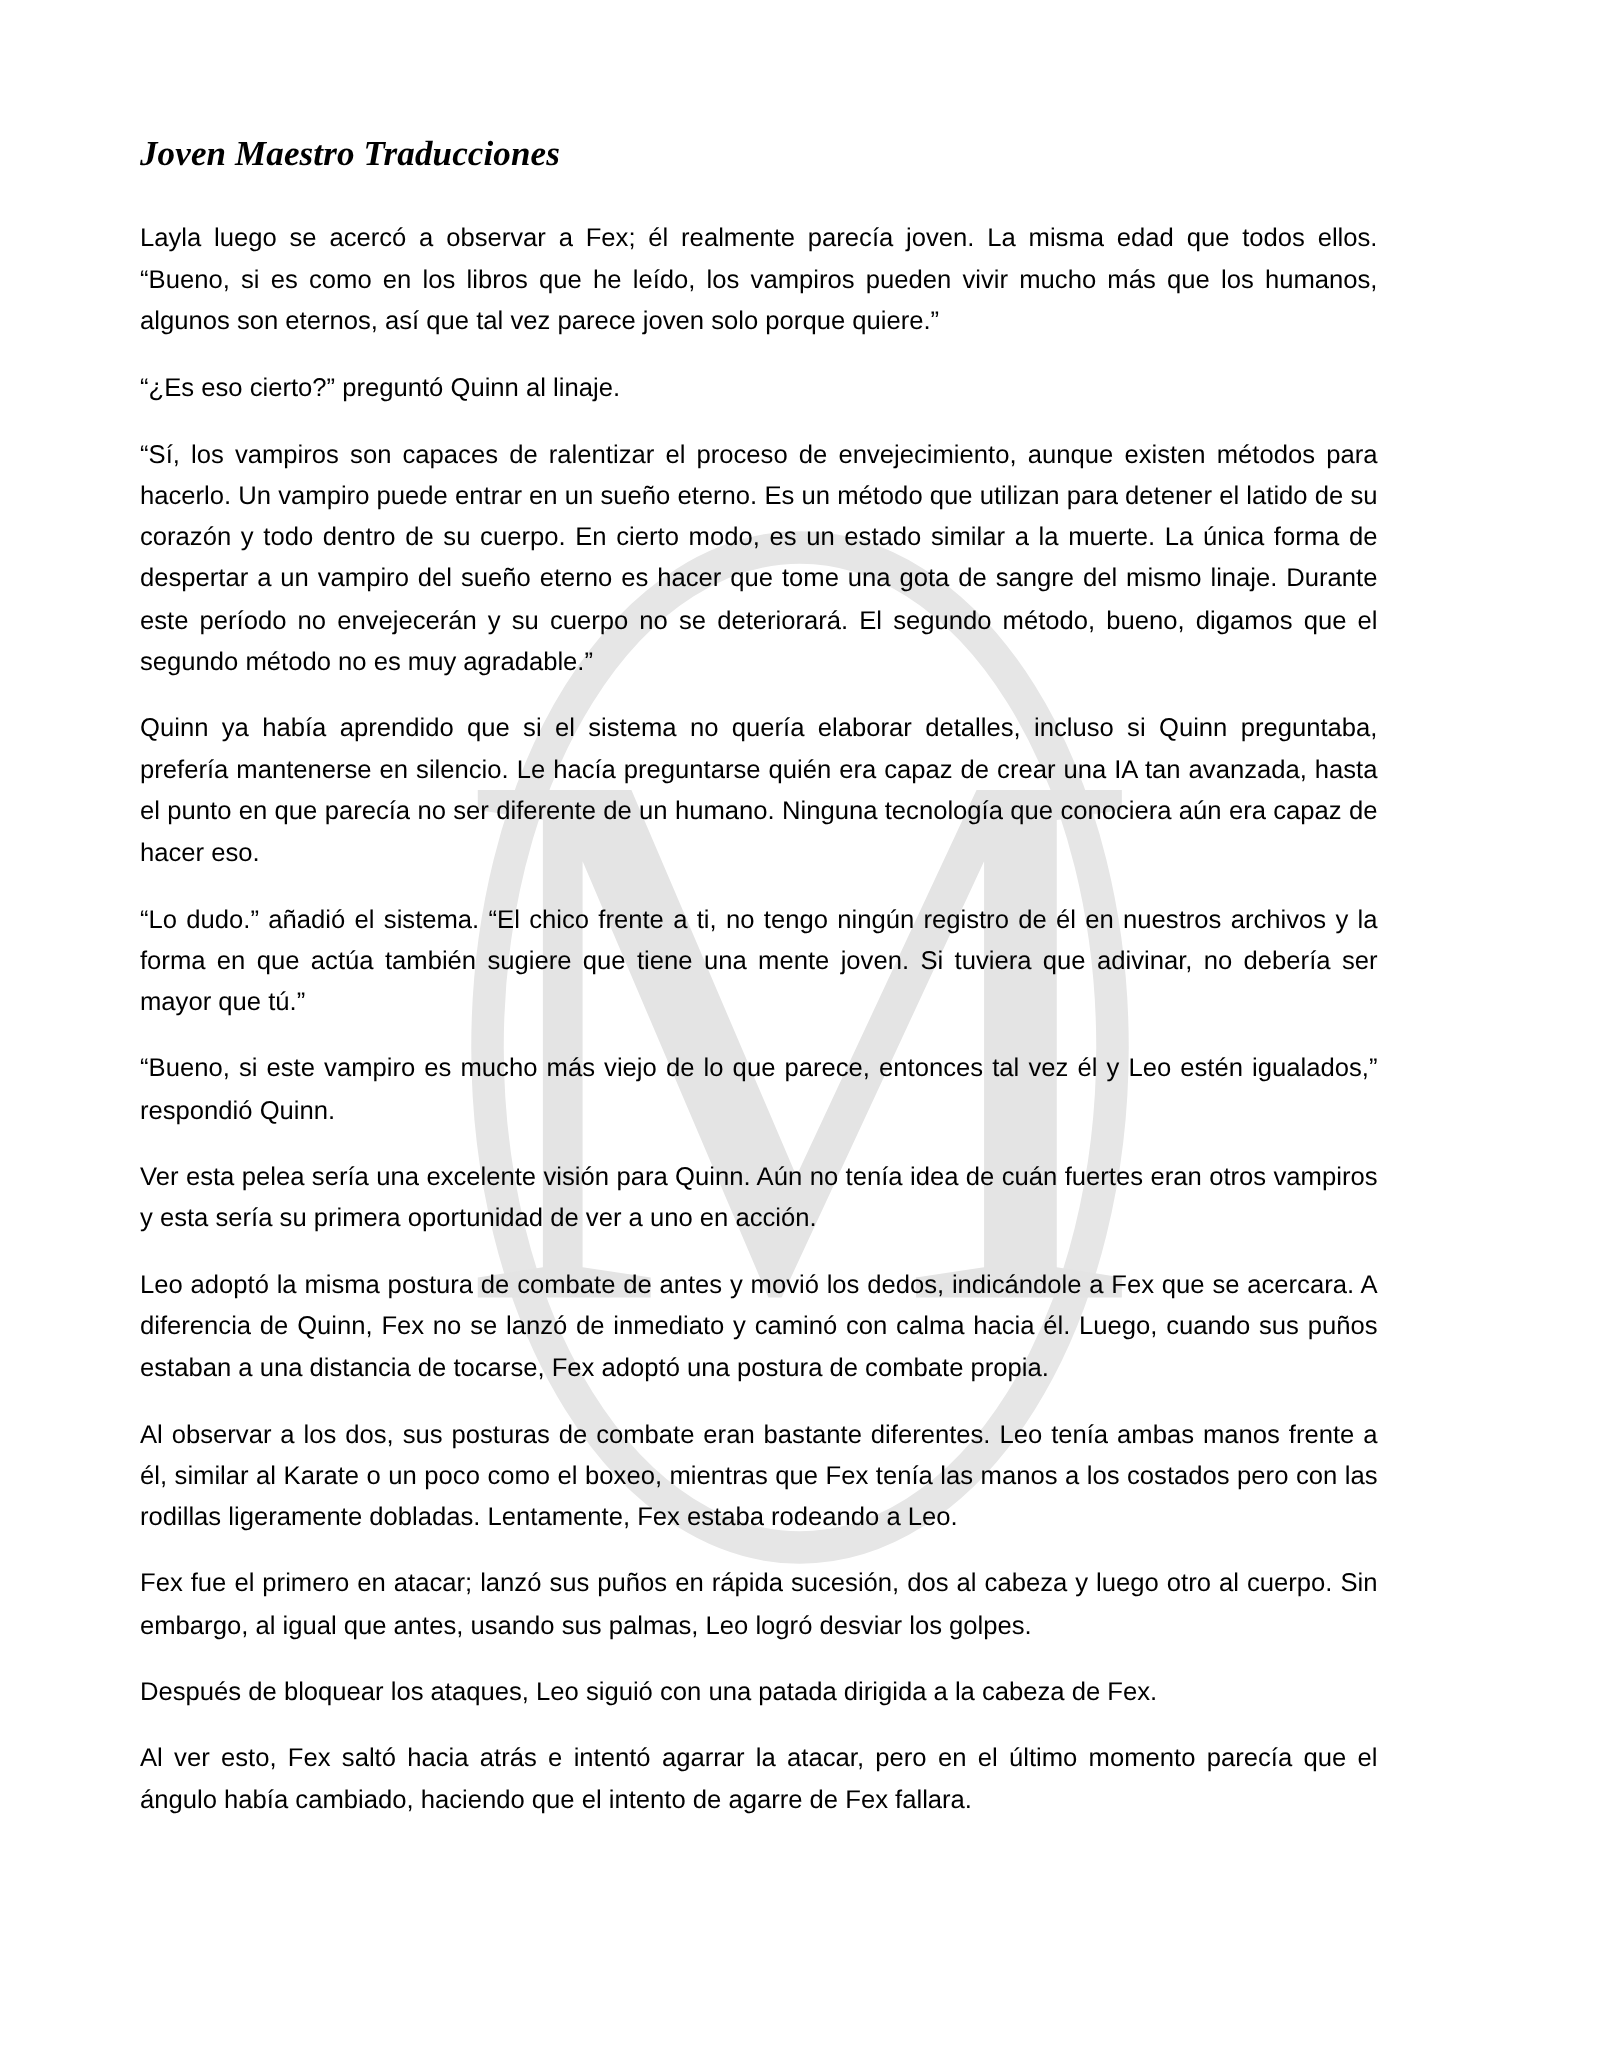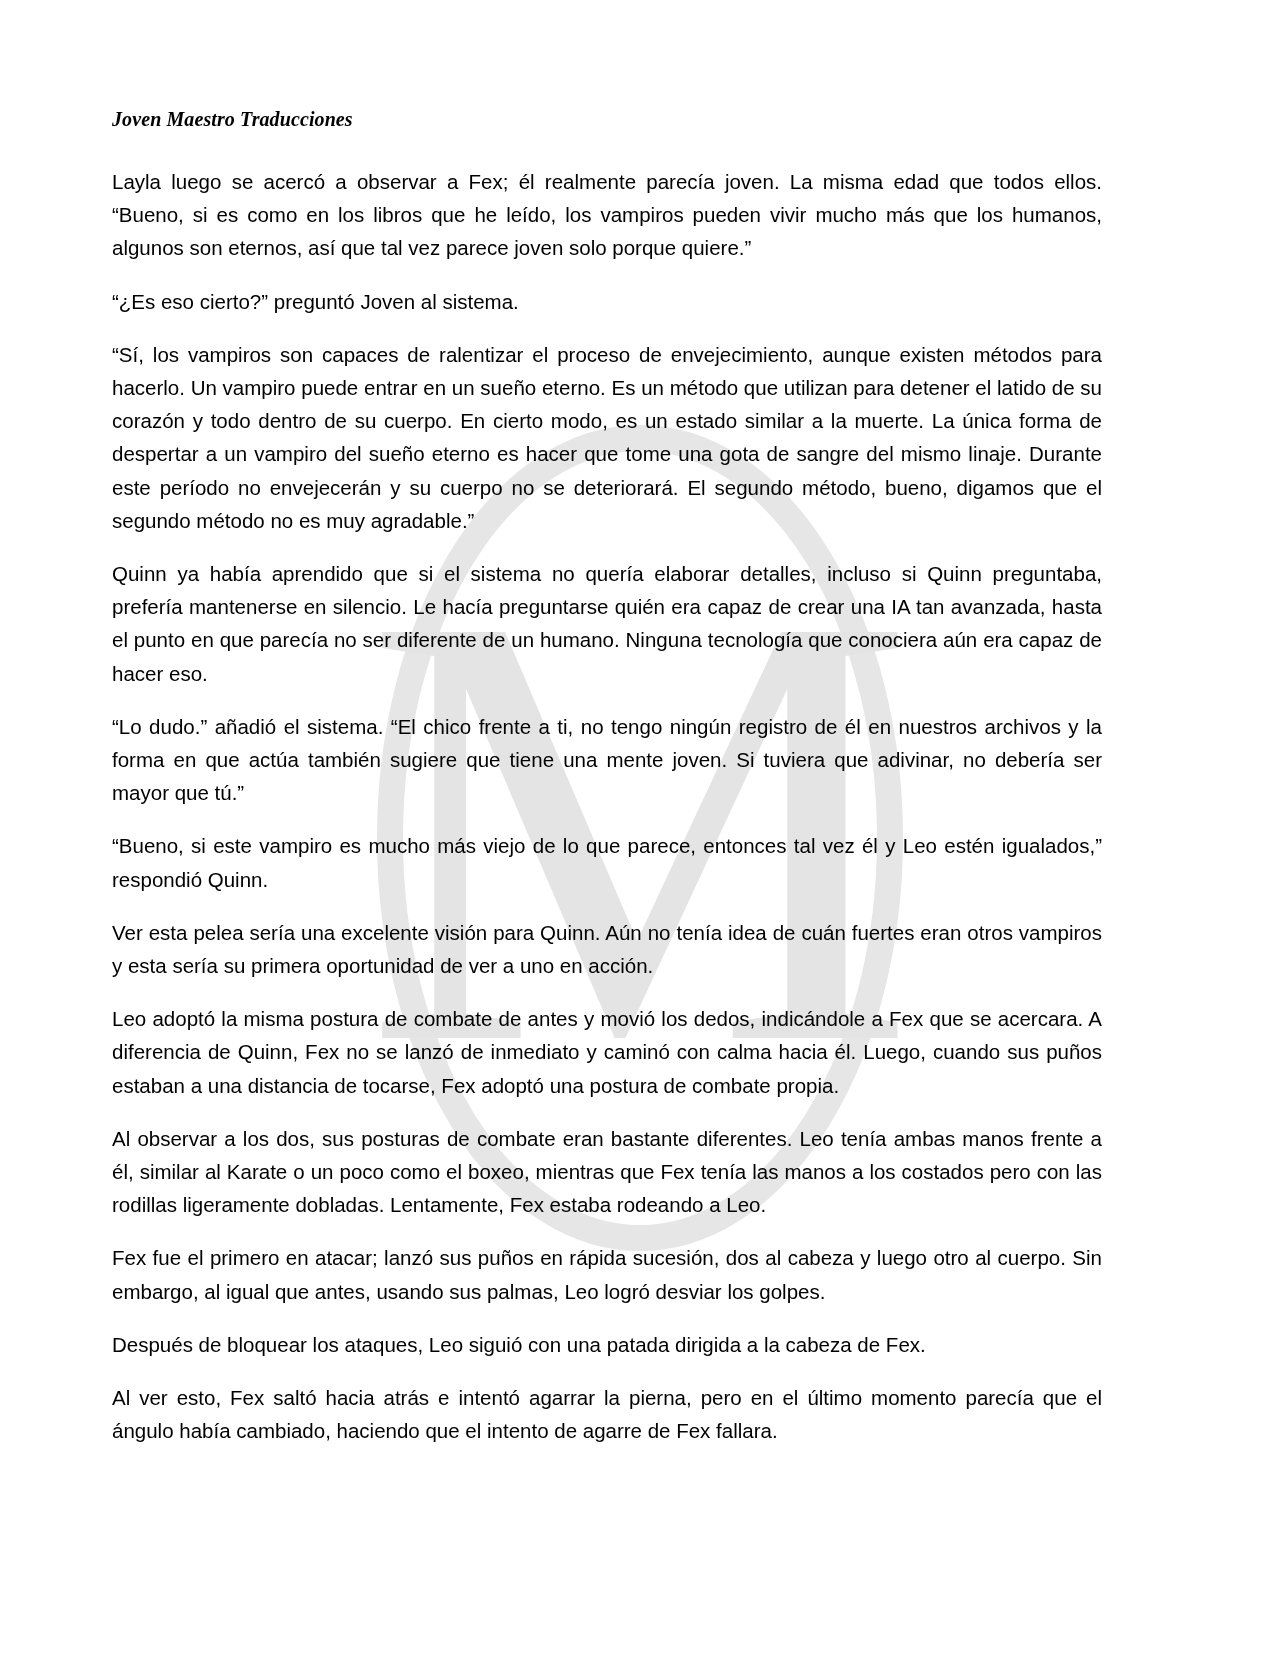--- a/index.html
+++ b/index.html
@@ -29,21 +29,21 @@
   .content {
     position: relative;
     z-index: 1;
     padding: 108px 178px 0 112px;
     box-sizing: border-box;
   }
   .doc-header {
     font-family: "Liberation Serif", serif;
     font-weight: bold;
     font-style: italic;
-    font-size: 20px;
+    font-size: 28px;
     color: #000000;
     margin: 0 0 34px 0;
     letter-spacing: 0.1px;
   }
   p.para {
     font-family: Liberation Sans, sans-serif;
     font-size: 20.5px;
     line-height: 1.62;
     color: #000000;
     margin: 0 0 20px 0;
@@ -65,26 +65,26 @@
       <ellipse cx="380" cy="500" rx="250" ry="400" fill="none" stroke="#e6e6e6" stroke-width="26"></ellipse>
       <text x="380" y="700" text-anchor="middle" font-family="Liberation Serif, serif" font-size="620" fill="#e4e4e4">M</text>
     </svg>
   </div>
 
   <div class="content">
 
     <div class="doc-header">Joven Maestro Traducciones</div>
 
     <p class="para">Layla luego se acercó a observar a Fex; él realmente parecía joven. La misma edad que todos ellos. “Bueno, si es como en los libros que he leído, los vampiros pueden vivir mucho más que los humanos, algunos son eternos, así que tal vez parece joven solo porque quiere.”</p>
-    <p class="para">“¿Es eso cierto?” preguntó Joven al sistema.</p>
+    <p class="para">“¿Es eso cierto?” preguntó Quinn al linaje.</p>
     <p class="para">“Sí, los vampiros son capaces de ralentizar el proceso de envejecimiento, aunque existen métodos para hacerlo. Un vampiro puede entrar en un sueño eterno. Es un método que utilizan para detener el latido de su corazón y todo dentro de su cuerpo. En cierto modo, es un estado similar a la muerte. La única forma de despertar a un vampiro del sueño eterno es hacer que tome una gota de sangre del mismo linaje. Durante este período no envejecerán y su cuerpo no se deteriorará. El segundo método, bueno, digamos que el segundo método no es muy agradable.”</p>
     <p class="para">Quinn ya había aprendido que si el sistema no quería elaborar detalles, incluso si Quinn preguntaba, prefería mantenerse en silencio. Le hacía preguntarse quién era capaz de crear una IA tan avanzada, hasta el punto en que parecía no ser diferente de un humano. Ninguna tecnología que conociera aún era capaz de hacer eso.</p>
     <p class="para">“Lo dudo.” añadió el sistema. “El chico frente a ti, no tengo ningún registro de él en nuestros archivos y la forma en que actúa también sugiere que tiene una mente joven. Si tuviera que adivinar, no debería ser mayor que tú.”</p>
     <p class="para">“Bueno, si este vampiro es mucho más viejo de lo que parece, entonces tal vez él y Leo estén igualados,” respondió Quinn.</p>
     <p class="para">Ver esta pelea sería una excelente visión para Quinn. Aún no tenía idea de cuán fuertes eran otros vampiros y esta sería su primera oportunidad de ver a uno en acción.</p>
     <p class="para">Leo adoptó la misma postura de combate de antes y movió los dedos, indicándole a Fex que se acercara. A diferencia de Quinn, Fex no se lanzó de inmediato y caminó con calma hacia él. Luego, cuando sus puños estaban a una distancia de tocarse, Fex adoptó una postura de combate propia.</p>
     <p class="para">Al observar a los dos, sus posturas de combate eran bastante diferentes. Leo tenía ambas manos frente a él, similar al Karate o un poco como el boxeo, mientras que Fex tenía las manos a los costados pero con las rodillas ligeramente dobladas. Lentamente, Fex estaba rodeando a Leo.</p>
     <p class="para">Fex fue el primero en atacar; lanzó sus puños en rápida sucesión, dos al cabeza y luego otro al cuerpo. Sin embargo, al igual que antes, usando sus palmas, Leo logró desviar los golpes.</p>
     <p class="para">Después de bloquear los ataques, Leo siguió con una patada dirigida a la cabeza de Fex.</p>
-    <p class="para">Al ver esto, Fex saltó hacia atrás e intentó agarrar la pierna, pero en el último momento parecía que el ángulo había cambiado, haciendo que el intento de agarre de Fex fallara.</p>
+    <p class="para">Al ver esto, Fex saltó hacia atrás e intentó agarrar la atacar, pero en el último momento parecía que el ángulo había cambiado, haciendo que el intento de agarre de Fex fallara.</p>
 
   </div>
 </div>
 
 </body></html>

